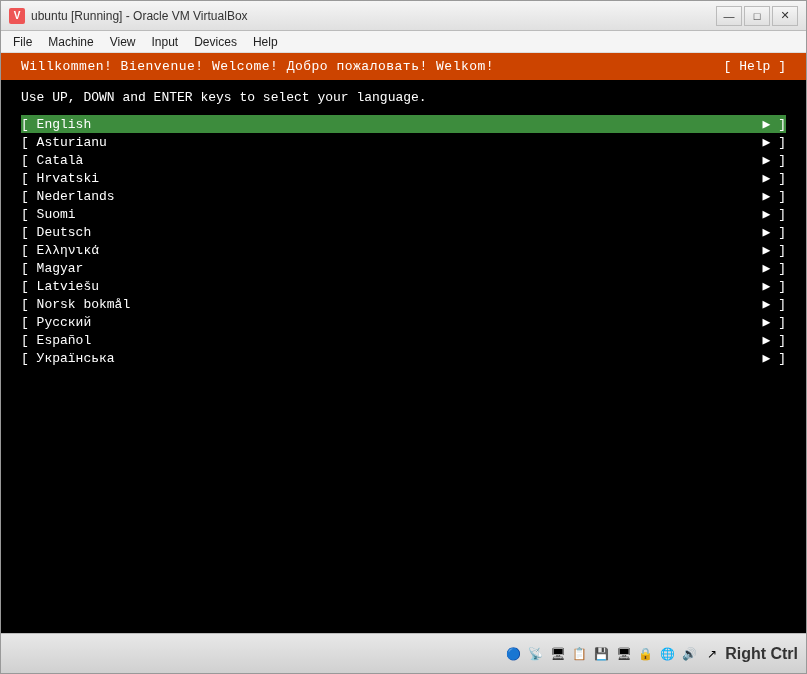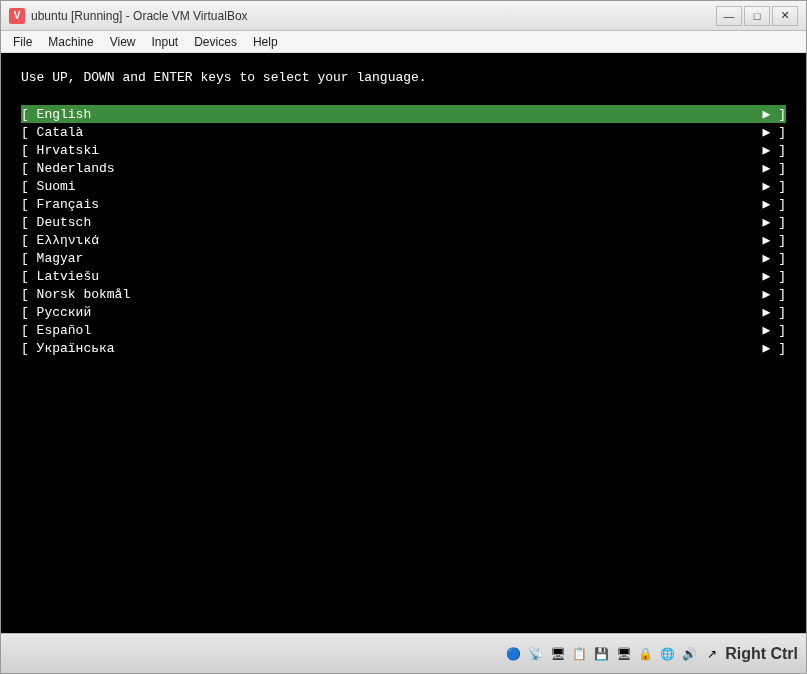--- a/index.html
+++ b/index.html
@@ -119,24 +119,24 @@
 
     .banner-help {
       color: #fff;
       font-family: 'Courier New', monospace;
       font-size: 13px;
     }
 
     
     .terminal {
       flex: 1;
-      padding: 17px 20px;
+      padding: 10px 20px;
       display: flex;
       flex-direction: column;
-      gap: 10px;
+      gap: 0;
     }
 
     .instruction-text {
       color: #fff;
       font-family: 'Courier New', monospace;
       font-size: 13px;
       margin-bottom: 10px;
     }
 
     
@@ -221,49 +221,53 @@
     <div class="menu-item">File</div>
     <div class="menu-item">Machine</div>
     <div class="menu-item">View</div>
     <div class="menu-item">Input</div>
     <div class="menu-item">Devices</div>
     <div class="menu-item">Help</div>
   </div>
 
   <div class="vm-area">
 
+    <div class="banner">
+      <span class="banner-text">Willkommen! Bienvenue! Welcome! Добро пожаловать! Welkom!</span>
+      <span class="banner-help">[ Help ]</span>
+    </div>
 
     <div class="terminal">
       <div class="instruction-text">Use UP, DOWN and ENTER keys to select your language.</div>
 
       <div class="lang-list">
         <table class="lang-table">
           <tbody id="lang-tbody">
               <tr class="selected">
                 <td class="lang-name-cell">[ English</td>
                 <td class="lang-arrow-cell">▶ ]</td>
               </tr>
               <tr>
+                <td class="lang-name-cell">[ Asturianu</td>
+                <td class="lang-arrow-cell">▶ ]</td>
+              </tr>
+              <tr>
                 <td class="lang-name-cell">[ Català</td>
                 <td class="lang-arrow-cell">▶ ]</td>
               </tr>
               <tr>
                 <td class="lang-name-cell">[ Hrvatski</td>
                 <td class="lang-arrow-cell">▶ ]</td>
               </tr>
               <tr>
                 <td class="lang-name-cell">[ Nederlands</td>
                 <td class="lang-arrow-cell">▶ ]</td>
               </tr>
               <tr>
                 <td class="lang-name-cell">[ Suomi</td>
-                <td class="lang-arrow-cell">▶ ]</td>
-              </tr>
-              <tr>
-                <td class="lang-name-cell">[ Français</td>
                 <td class="lang-arrow-cell">▶ ]</td>
               </tr>
               <tr>
                 <td class="lang-name-cell">[ Deutsch</td>
                 <td class="lang-arrow-cell">▶ ]</td>
               </tr>
               <tr>
                 <td class="lang-name-cell">[ Ελληνικά</td>
                 <td class="lang-arrow-cell">▶ ]</td>
               </tr>

